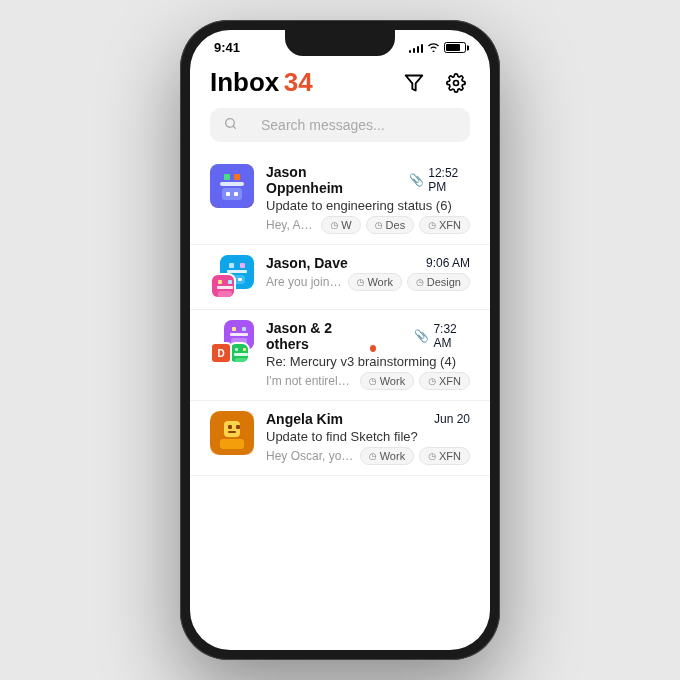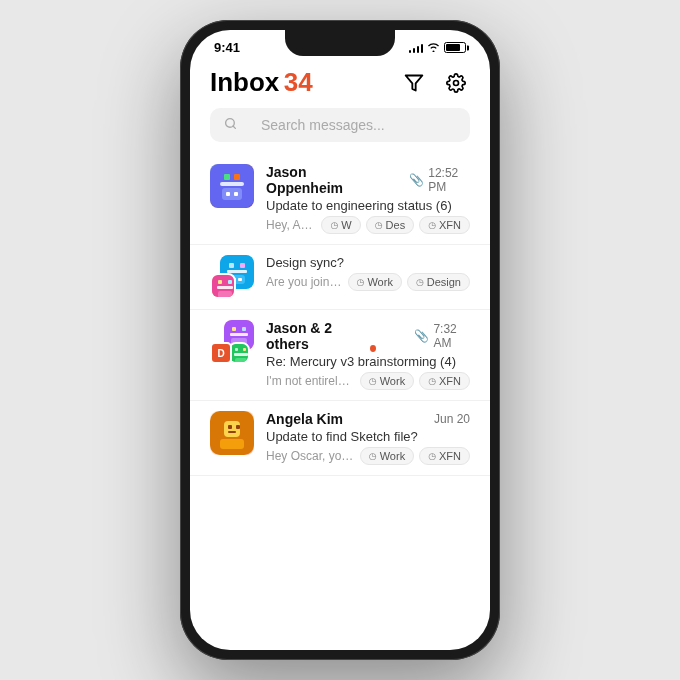--- a/index.html
+++ b/index.html
@@ -285,21 +285,21 @@
 
     .unread-dot {
       width: 7px;
       height: 7px;
       background: #e8522a;
       border-radius: 50%;
     }
 
     .msg-time {
       font-size: 12px;
-      color: #737373;
+      color: #0f172a;
     }
 
     .msg-subject {
       font-size: 13px;
       font-weight: 400;
       color: #333;
       margin-bottom: 3px;
       white-space: nowrap;
       overflow: hidden;
       text-overflow: ellipsis;
@@ -475,21 +475,24 @@
             <svg width="26" height="26" viewBox="0 0 26 26">
               <rect width="26" height="26" fill="#ec4899" rx="6"></rect>
               <rect x="6" y="5" width="4" height="4" fill="#fde68a" rx="1"></rect>
               <rect x="16" y="5" width="4" height="4" fill="#a5f3fc" rx="1"></rect>
               <rect x="5" y="11" width="16" height="3" fill="#fce7f3" rx="1"></rect>
               <rect x="6" y="16" width="14" height="7" fill="#f472b6" rx="2"></rect>
             </svg>
           </div>
         </div>
         <div class="msg-content">
-          <div class="msg-subject">Design sync?</div>
+          <div class="msg-row1">
+            <span class="msg-sender">Jason, Dave</span>
+            <span class="msg-time">9:06 AM</span>
+          </div>
           <div class="msg-row3">
             <span class="msg-preview">Are you joining us?</span>
             <div class="msg-tags">
               <span class="tag">
                 <span class="tag-icon">◷</span>Work
               </span>
               <span class="tag">
                 <span class="tag-icon">◷</span>Design
               </span>
             </div>

